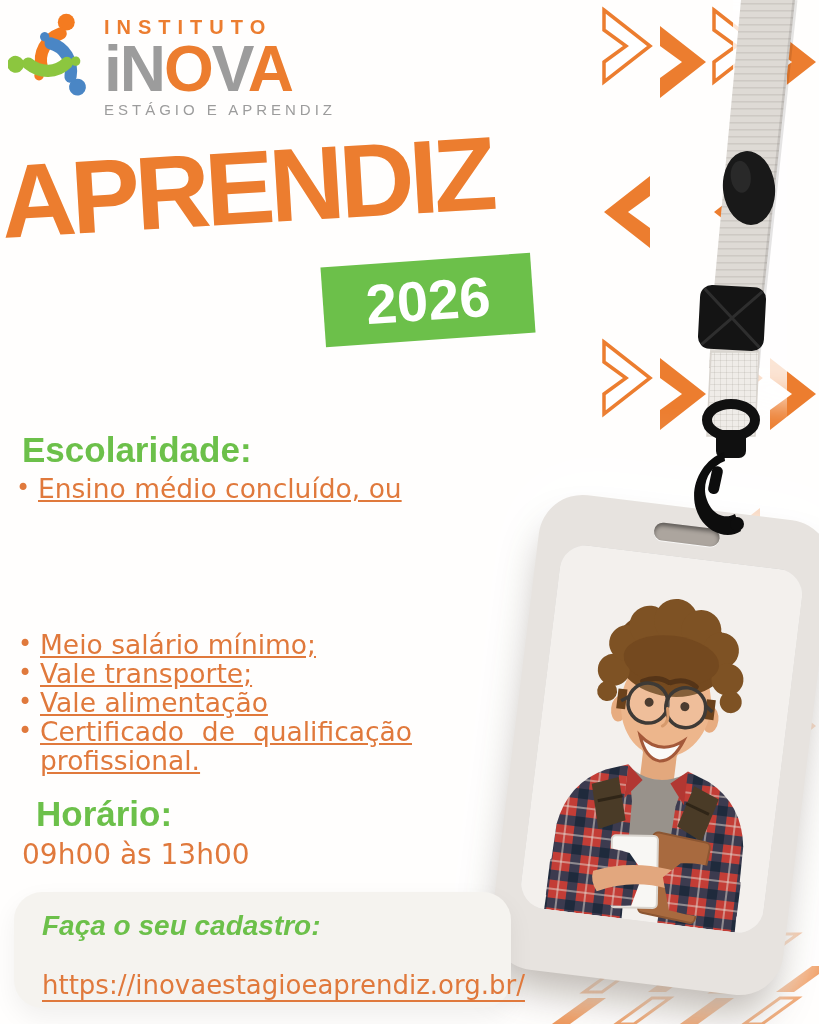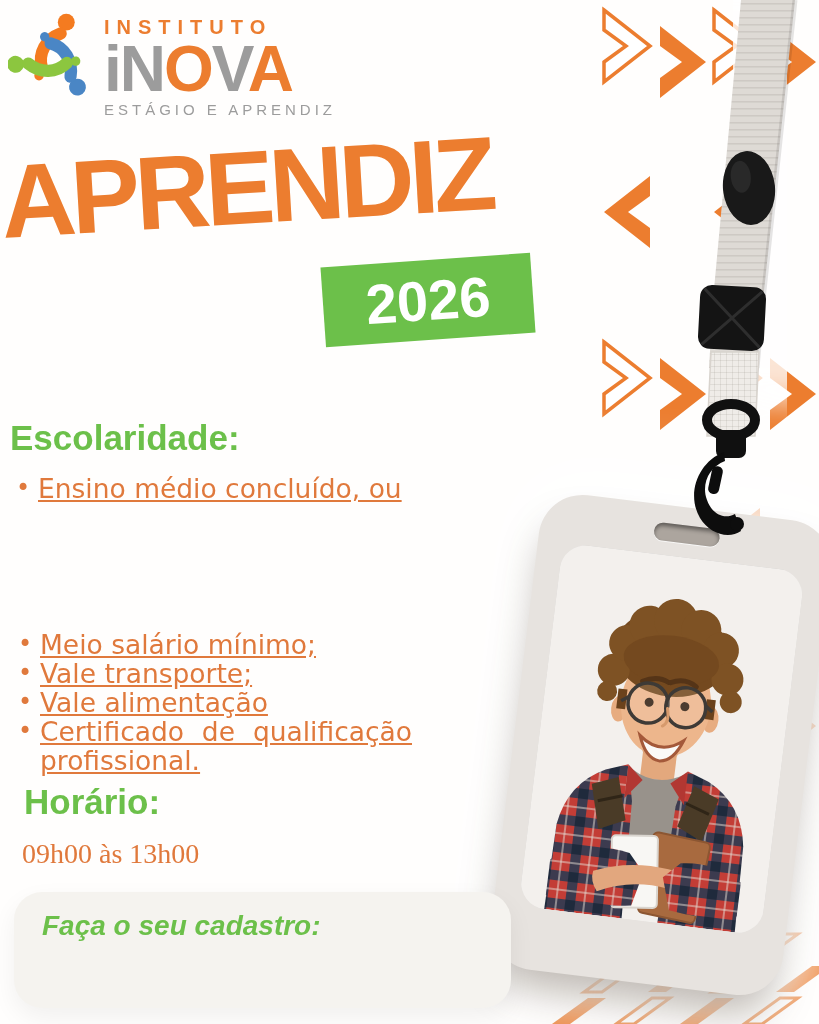--- a/index.html
+++ b/index.html
@@ -54,34 +54,34 @@
     background:var(--c-green,#6CC04A);
     display:flex;align-items:center;justify-content:center;
     transform:rotate(-4deg);
     color:#fff;font-family:"Liberation Sans",sans-serif;font-weight:bold;font-size:56px;
   }
   
   .local{position:absolute;left:12px;top:344px;margin:0;font-size:29px;}
   .local .lbl{color:var(--c-green,#6CC04A);font-family:"Liberation Sans",sans-serif;font-weight:bold;font-size:31px;}
   .local .val{color:var(--c-orange_text,#E0793C);}
   h2.sect{
-    position:absolute;margin:0;
+    position:absolute;margin:12px;
     font-family:"Liberation Sans",sans-serif;font-weight:bold;font-size:35px;
     color:var(--c-green,#6CC04A);
   }
   .h-edu{left:10px;top:418px;}
   .h-ben{left:20px;top:570px;}
   .h-hor{left:24px;top:782px;}
   ul.list{position:absolute;margin:0;padding:0;list-style:none;color:var(--c-orange_text,#E0793C);text-decoration:underline;}
   ul.list li{position:relative;padding-left:26px;font-size:26.5px;line-height:29px;}
   ul.list li::before{content:"•";position:absolute;left:4px;top:0;font-size:24px;}
   .list-edu{left:12px;top:474px;font-size:27px;}
   .list-ben{left:14px;top:630px;width:400px;}
   .list-ben li.justify span{display:block;width:372px;text-align:justify;}
-  .time{position:absolute;left:22px;top:838px;margin:0;font-size:28px;color:var(--c-orange_text,#E0793C);font-family:Liberation Serif, serif;}
+  .time{position:absolute;left:22px;top:838px;margin:0;font-size:28px;color:var(--c-orange_text,#E0793C);}
   
   .cta-card{
     position:absolute;left:14px;top:892px;width:497px;height:116px;
     background:var(--c-card_bg,#F5F3EF);border-radius:28px;
     box-shadow:0 10px 26px rgba(0,0,0,.06);
     padding:18px 0 0 28px;box-sizing:border-box;
   }
   .cta-card h3{
     margin:0;font-family:"Liberation Sans",sans-serif;font-weight:bold;font-size:28px;
     color:var(--c-green,#6CC04A);
@@ -304,15 +304,16 @@
     <li class="justify">
         <span>Certificado de qualificação profissional.</span>
       </li>
   </ul>
 
   <h2 class="sect h-hor">Horário:</h2>
   <p class="time">09h00 às 13h00</p>
 
   <div class="cta-card">
     <h3>Faça o seu cadastro:</h3>
+    <a class="cta-link" href="#">https://inovaestagioeaprendiz.org.br/</a>
   </div>
 
 </div>
 
 </body></html>

